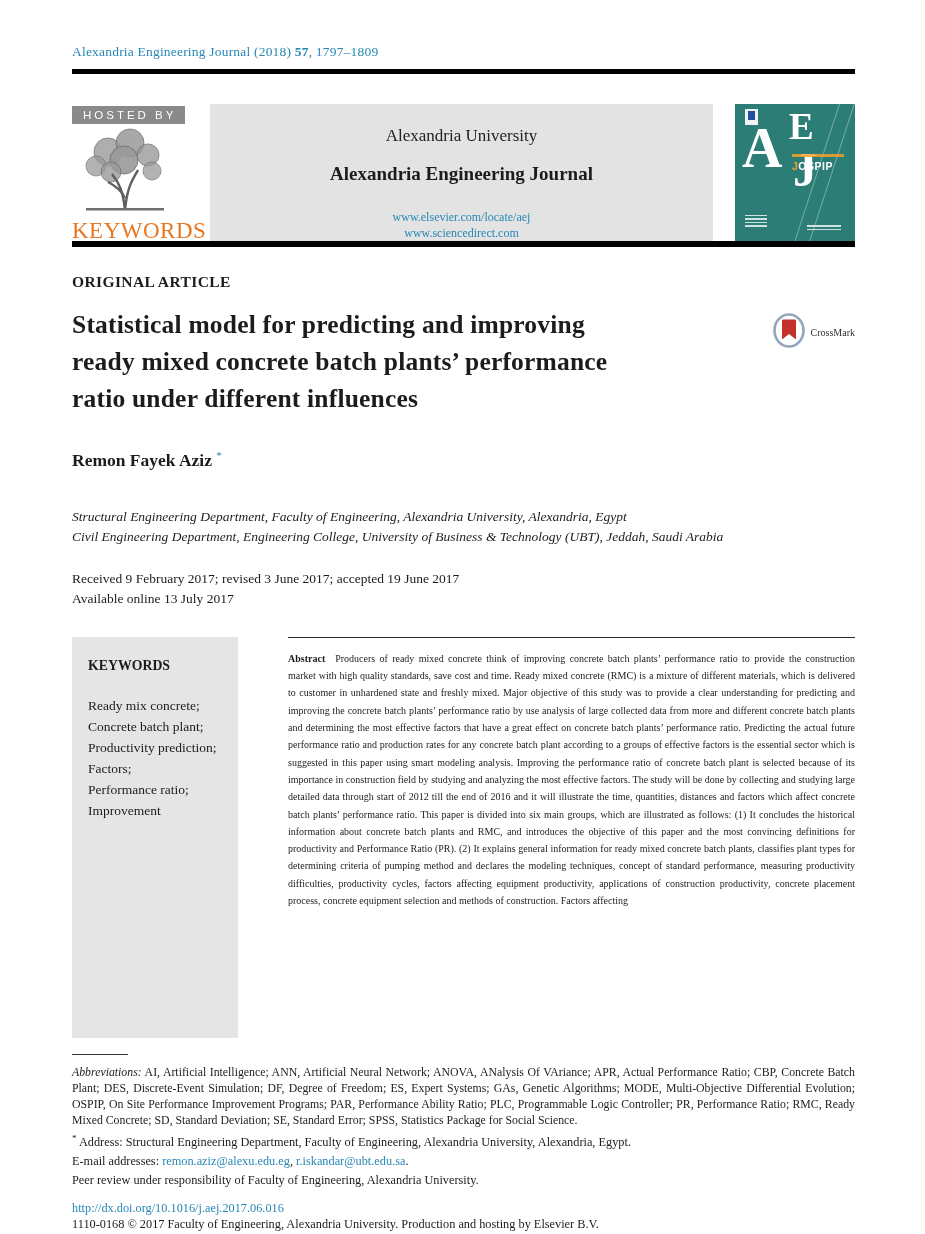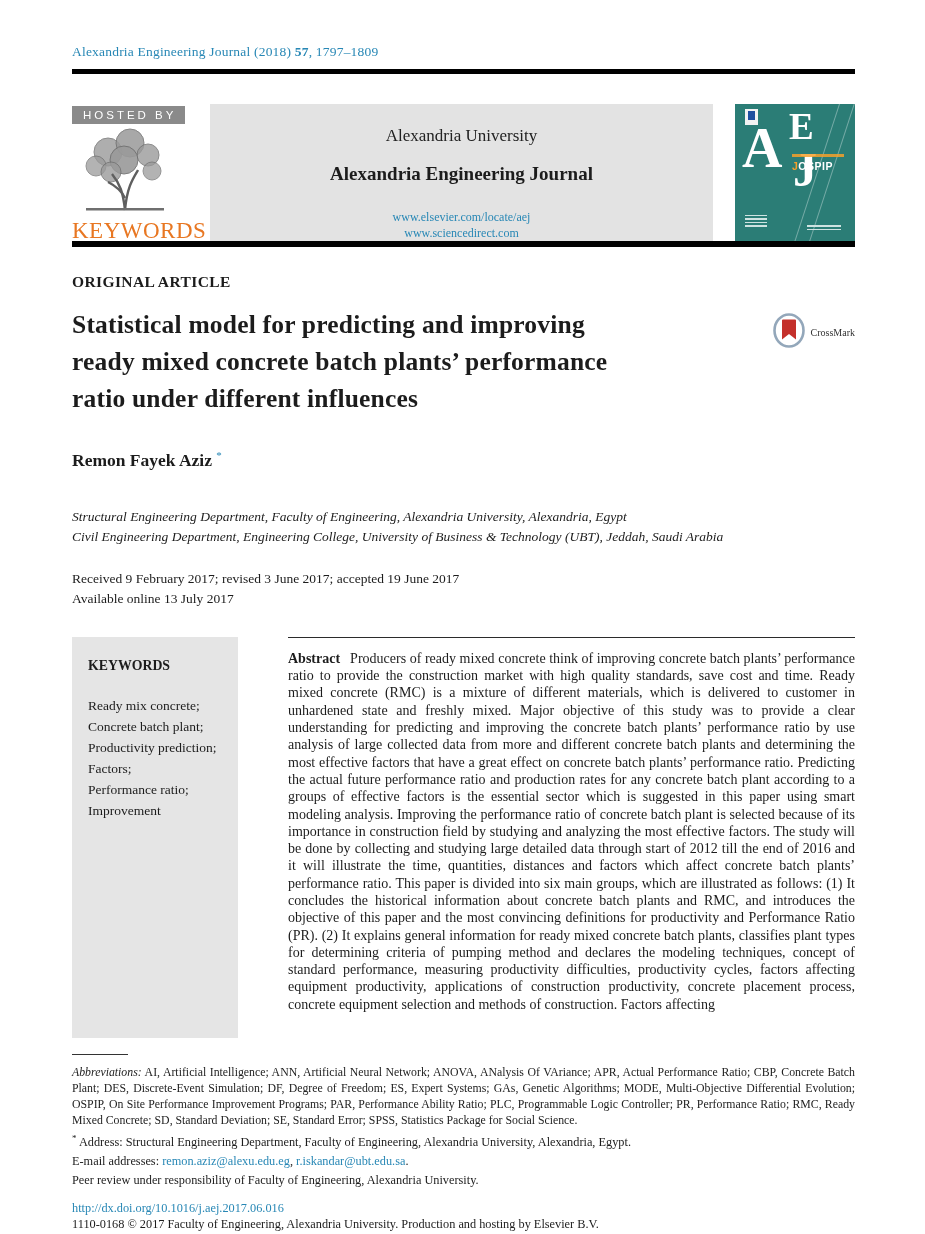--- a/index.html
+++ b/index.html
@@ -70,21 +70,21 @@
   .dates{margin-top:22px;font-size:13.5px;line-height:20px;}
 
   
   .mainsec{display:flex;margin-top:28px;}
   .kw-box{width:166px;flex:0 0 auto;background:#e5e5e5;box-sizing:border-box;
     padding:21px 14px 0 16px;height:401px;}
   .kw-title{font-weight:bold;font-size:13.8px;}
   .kw-list{margin-top:21px;font-size:13.5px;line-height:21px;}
   .abs-col{flex:1;margin-left:50px;}
   .abs-rule{border-top:1px solid #2b2b2b;}
-  .abs-text{margin-top:12px;font-size:14px;line-height:17.3px;text-align:justify;}
+  .abs-text{margin-top:12px;font-size:10px;line-height:17.3px;text-align:justify;}
   .abs-text b{font-weight:bold;}
   .abs-text .gap{display:inline-block;width:10px;}
 
   
   .fn-sep{width:56px;border-top:1.3px solid #333;margin:16px 0 9px;}
   .abbr{font-size:11.8px;line-height:16px;text-align:justify;color:#222;}
   .abbr .lbl{font-style:italic;}
   .fn-line{font-size:12.3px;line-height:18px;margin-top:1px;}
   .fn-line sup{font-size:9px;}
   a.lnk{color:#2787b5;text-decoration:none;}

